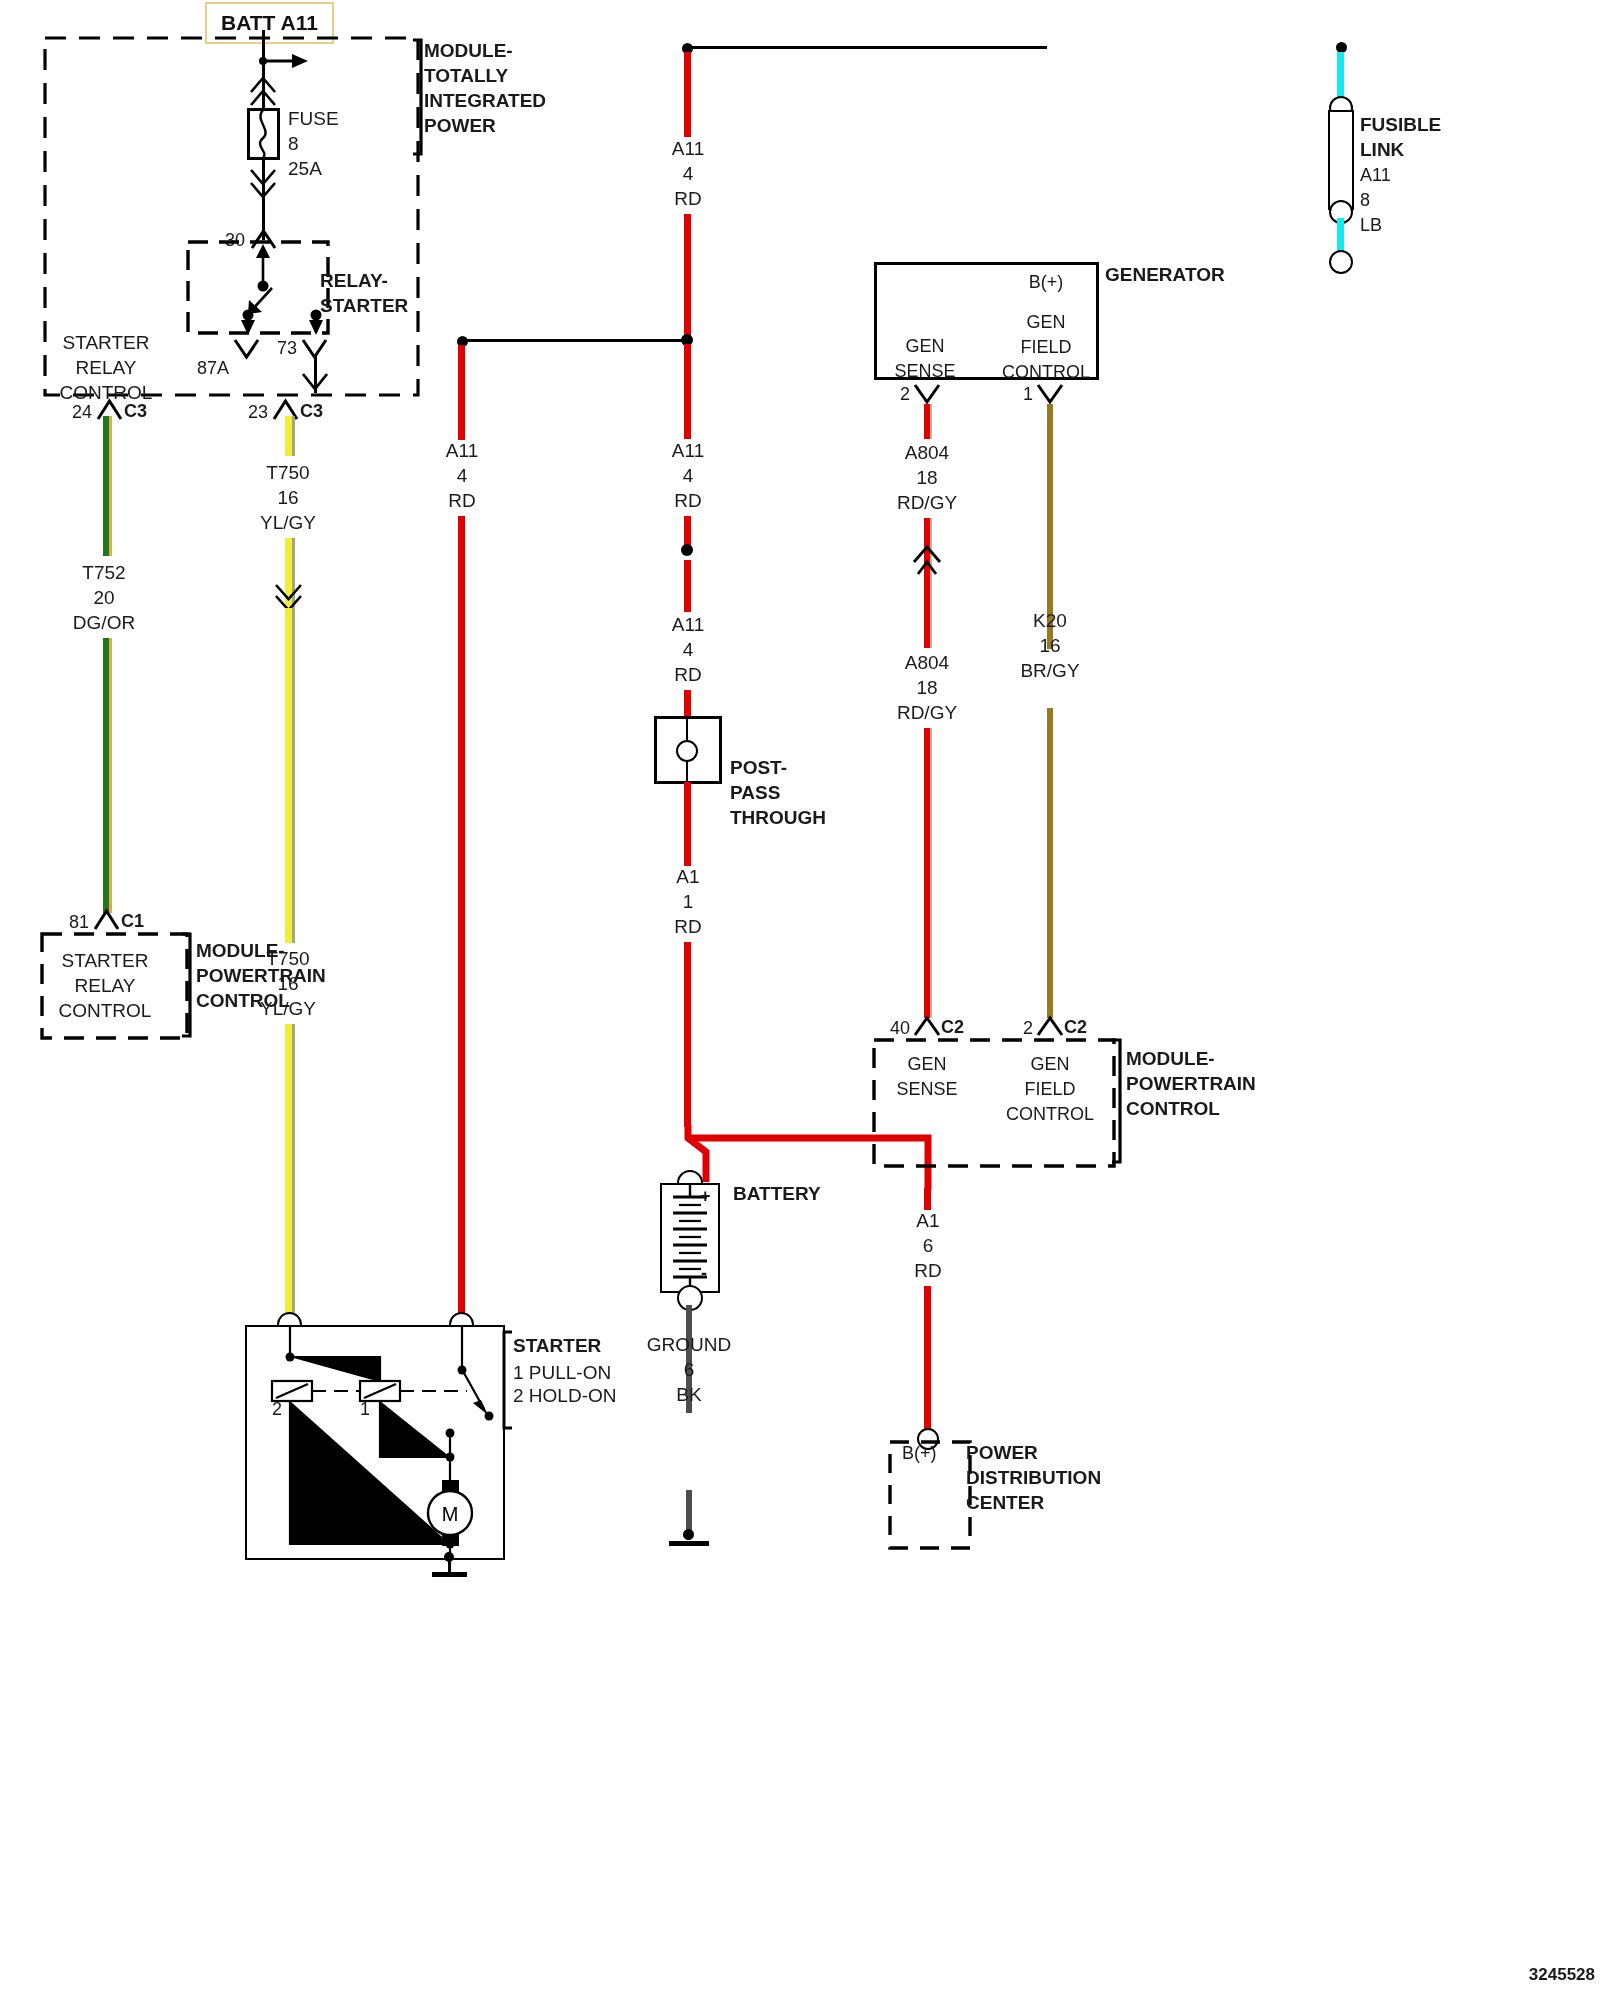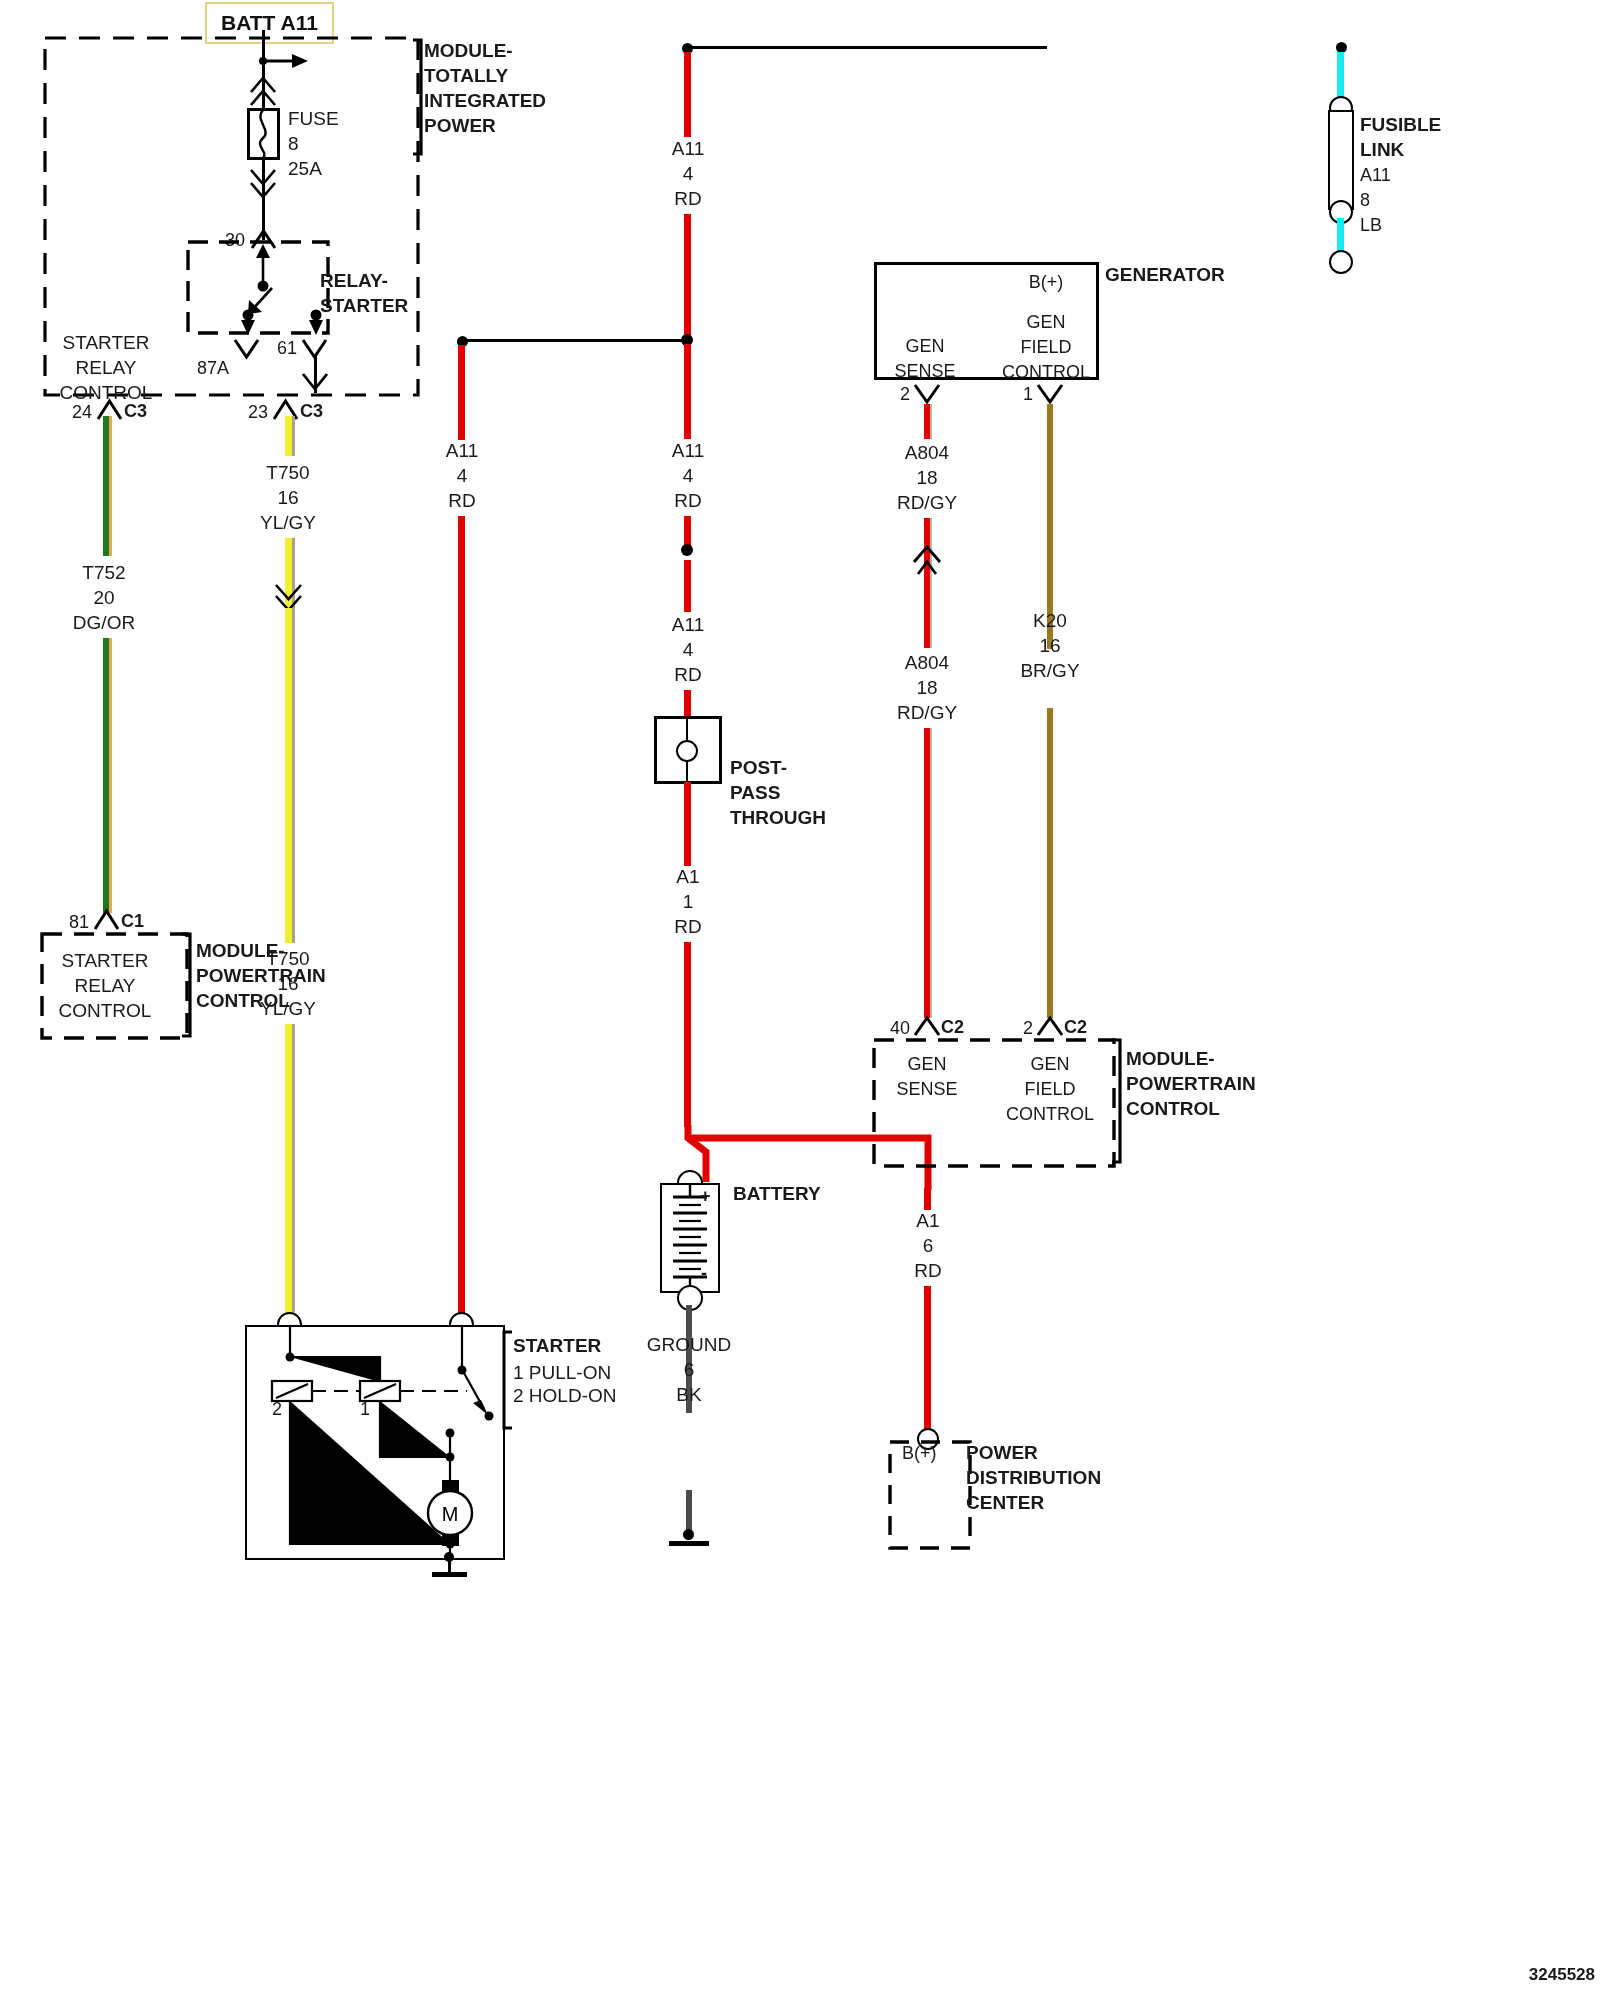--- a/index.html
+++ b/index.html
@@ -96,21 +96,21 @@
   </svg>
 
   <svg style="left:232px;top:337px;width:32px;height:22px;">
     <path d="M 3 3 L 14.5 20 L 26 3" fill="none" stroke="#000" stroke-width="3"></path>
   </svg>
   <div class="lbl r sm" style="left:229px;top:356px;">87A</div>
 
   <svg style="left:300px;top:337px;width:32px;height:22px;">
     <path d="M 3 3 L 14.5 20 L 26 3" fill="none" stroke="#000" stroke-width="3"></path>
   </svg>
-  <div class="lbl r sm" style="left:297px;top:336px;">61</div>
+  <div class="lbl r sm" style="left:297px;top:336px;">73</div>
 
   <div class="blk" style="left:314px;top:355px;width:2.6px;height:38px;"></div>
   <svg style="left:302px;top:372px;width:26px;height:24px;">
     <path d="M 1 2 L 13 17 L 25 2" fill="none" stroke="#000" stroke-width="2.8"></path>
   </svg>
 
   <svg style="left:95px;top:398px;width:32px;height:24px;">
     <path d="M 3 21 L 14.5 3 L 26 21" fill="none" stroke="#000" stroke-width="3"></path>
   </svg>
   <div class="lbl r sm" style="left:92px;top:400px;">24</div>

